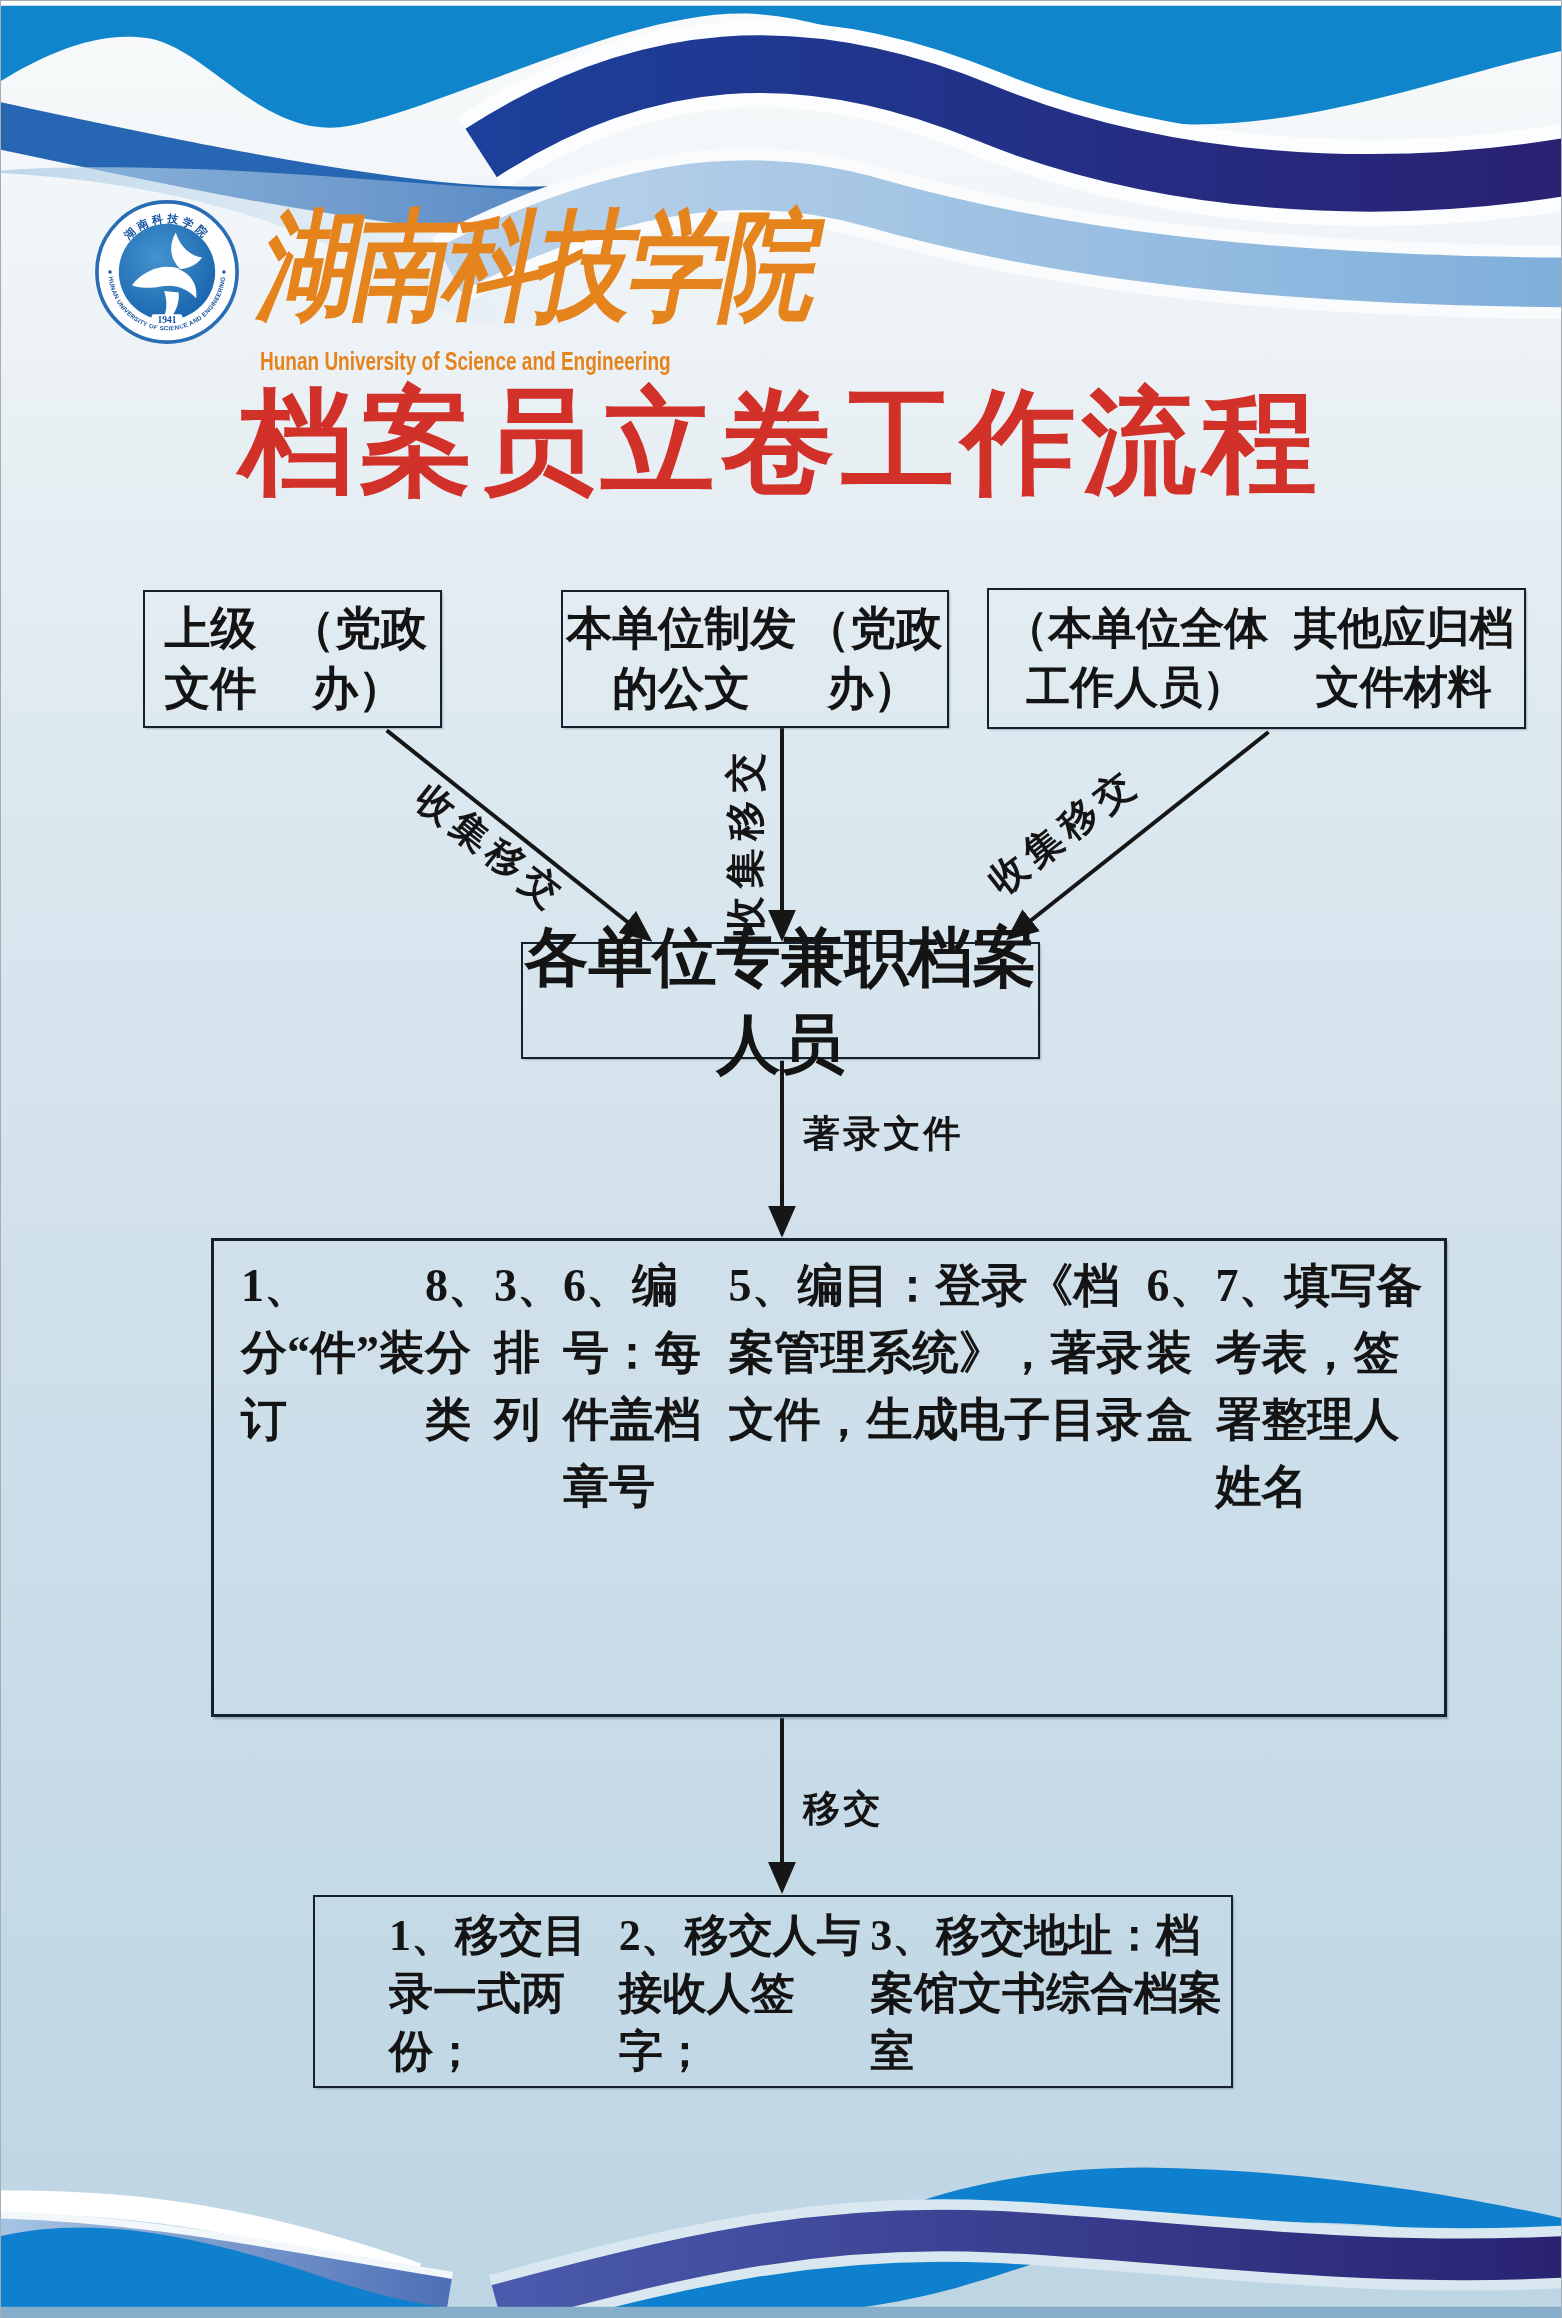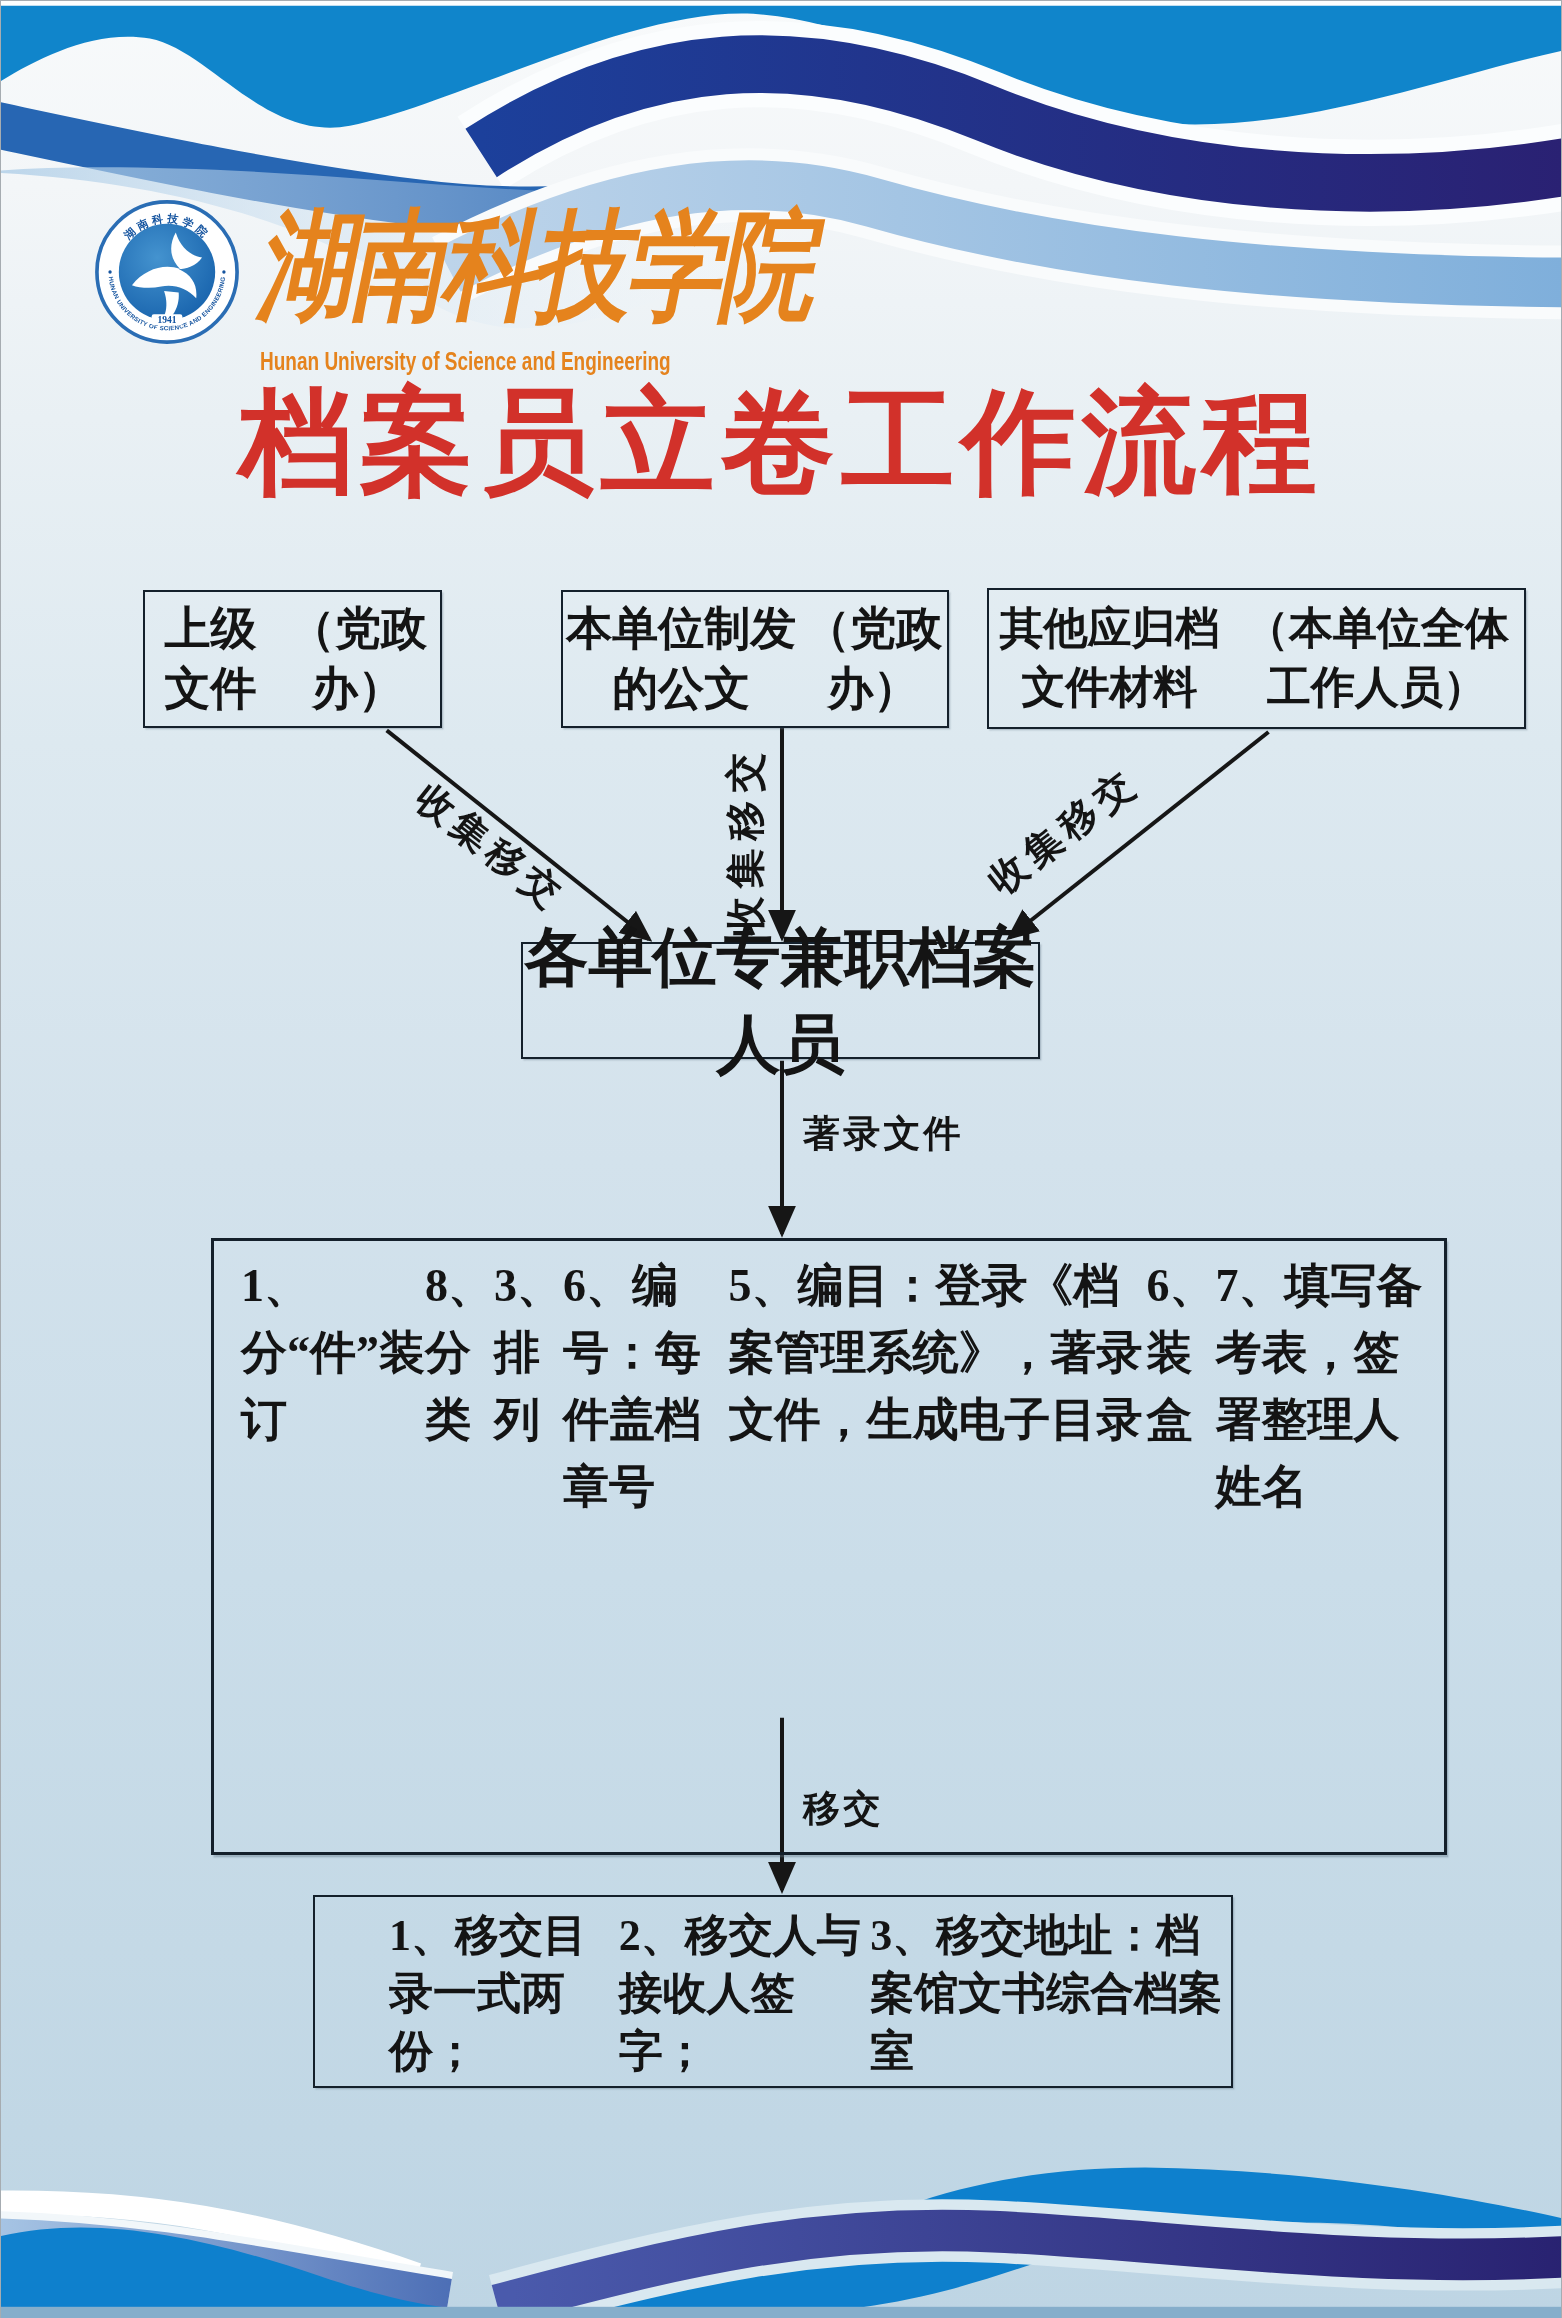--- a/index.html
+++ b/index.html
@@ -47,21 +47,21 @@
     border:2.4px solid #14202b;background:transparent;
     box-shadow:1.6px 2.4px 1.6px rgba(96,118,134,0.35);
     display:flex;align-items:center;justify-content:center;
     font-weight:bold;text-align:center;
   }
   .box-src1{left:142px;top:589px;width:299px;height:138px;font-size:46px;line-height:1.3;}
   .box-src2{left:560px;top:589px;width:388px;height:138px;font-size:46px;line-height:1.3;}
   .box-src3{left:986px;top:587px;width:539px;height:141px;font-size:44px;line-height:1.33;}
   .box-mid{left:520px;top:941px;width:519px;height:117px;font-size:64px;}
   .box-steps{
-    left:210px;top:1237px;width:1236px;height:617px;
+    left:210px;top:1237px;width:1236px;height:479px;
     border-width:3.2px;align-items:flex-start;justify-content:space-between;
     padding:11.2px 0 0 27px;font-size:46px;line-height:67px;text-align:left;
     box-shadow:2.4px 3.2px 1.6px rgba(96,118,134,0.4);
   }
   .box-transfer{
     left:312px;top:1894px;width:920px;height:193px;
     align-items:flex-start;justify-content:flex-start;
     padding:9.6px 0 0 74px;font-size:44px;line-height:58px;text-align:left;
   }
 
@@ -177,22 +177,22 @@
 
   <div class="fbox box-src1">
     <div>上级文件</div>
     <div>（党政办）</div>
   </div>
   <div class="fbox box-src2">
     <div>本单位制发的公文</div>
     <div>（党政办）</div>
   </div>
   <div class="fbox box-src3">
+    <div>（本单位全体工作人员）</div>
     <div>其他应归档文件材料</div>
-    <div>（本单位全体工作人员）</div>
   </div>
 
   <div class="lbl lbl-collect-left">收集移交</div>
   <div class="lbl lbl-collect-mid">收集移交</div>
   <div class="lbl lbl-collect-right">收集移交</div>
 
   <div class="fbox box-mid">
     <div>各单位专兼职档案人员</div>
   </div>
 

